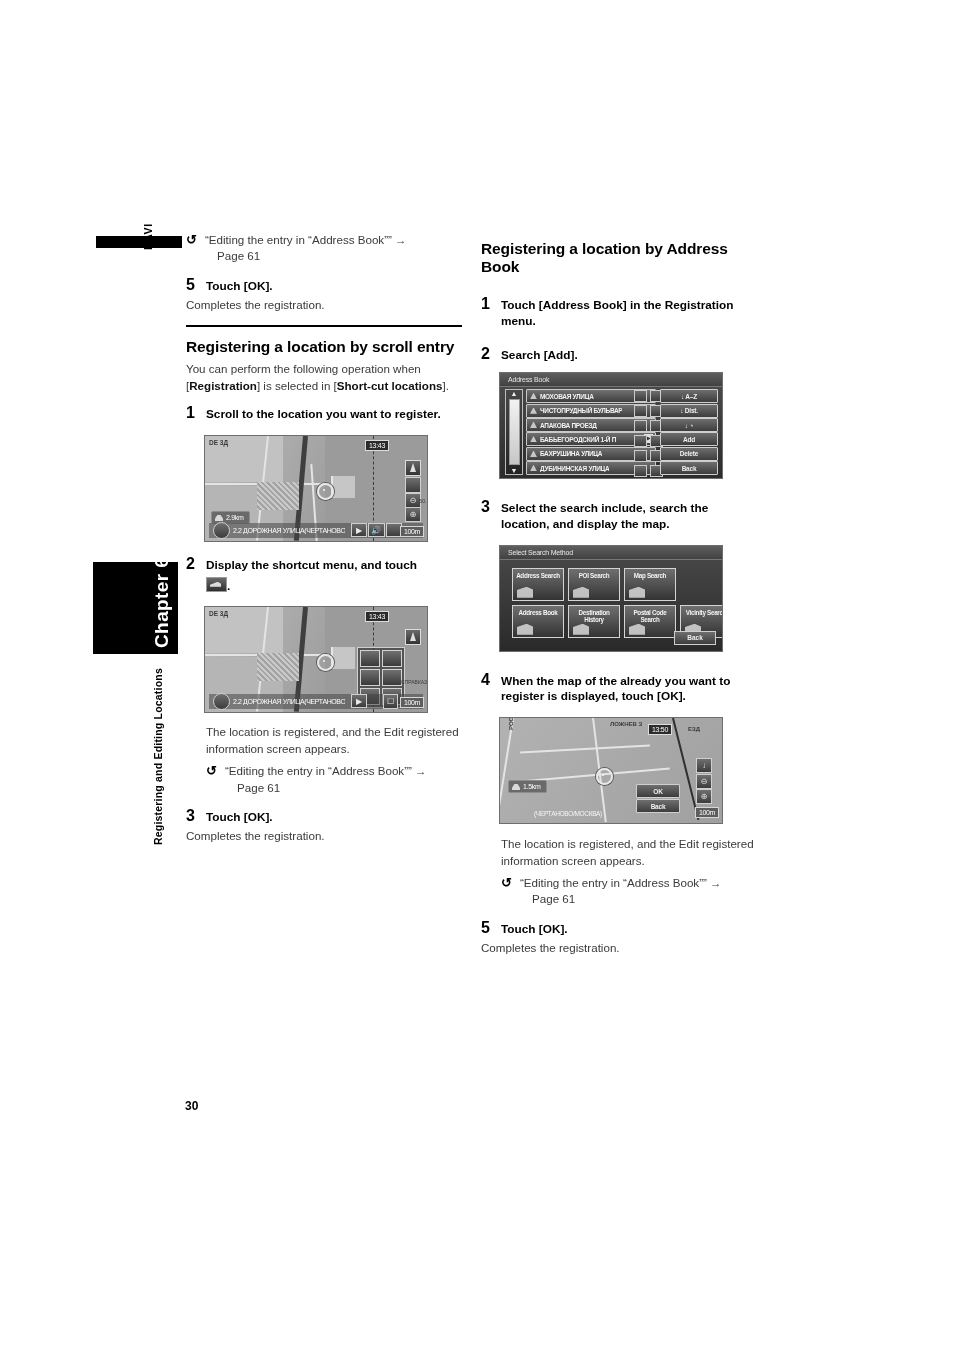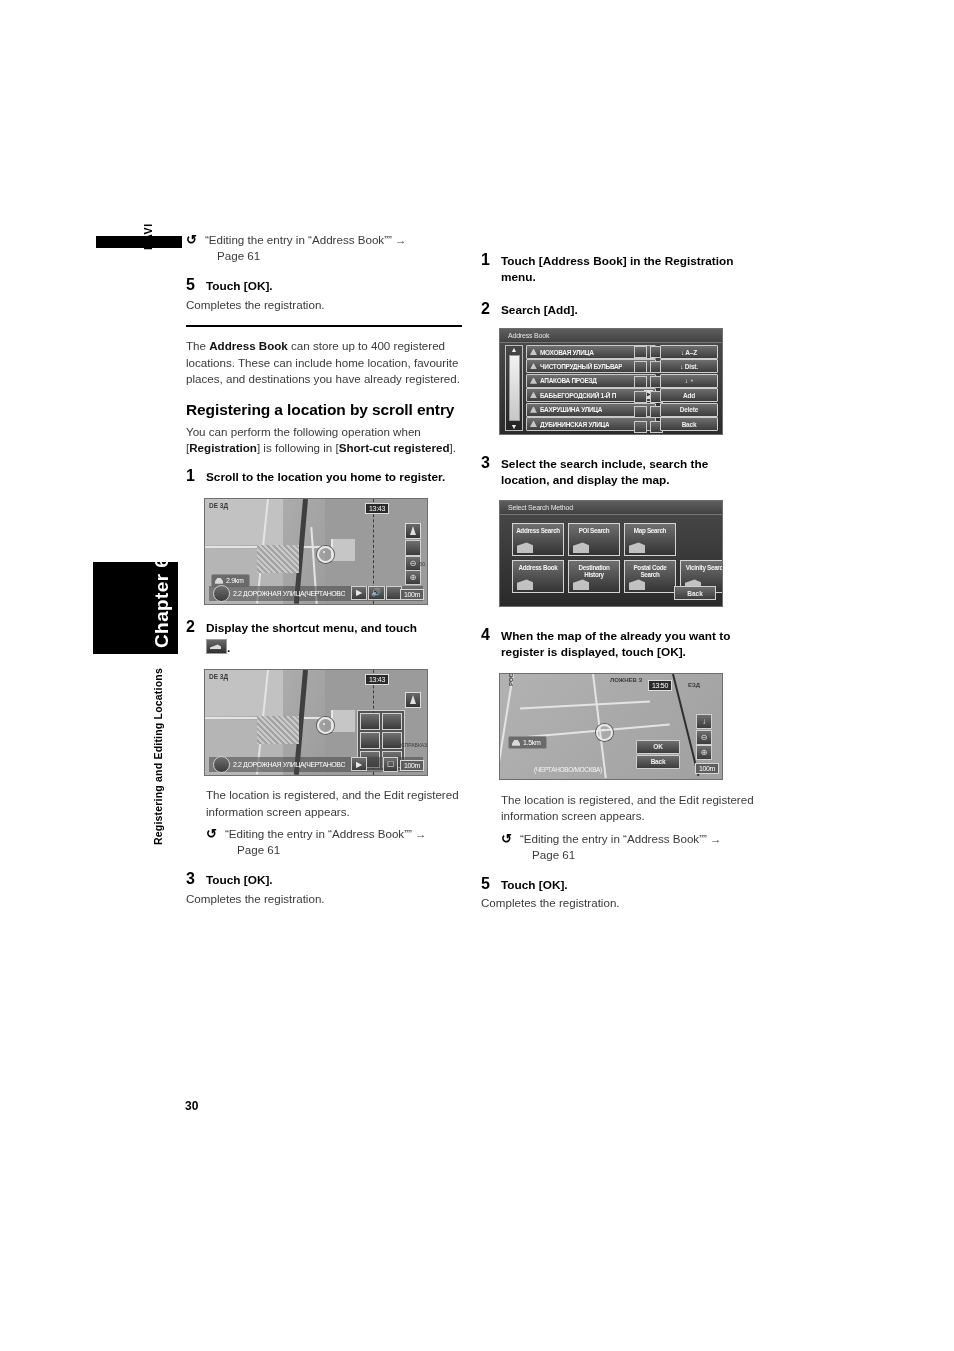--- a/index.html
+++ b/index.html
@@ -307,29 +307,28 @@
     </div>
 
     <div class="step">
       <span class="num">5</span>
       <p class="title">Touch [OK].</p>
       <p class="desc noind">Completes the registration.</p>
     </div>
 
     <div class="rule"></div>
 
-    <p class="body"><span>The </span><b>Address Book</b><span> can store up to 400 registered locations. These can include home location, favourite places, and destinations you have already registered.</span></p>
 
     <h2 class="sec">Registering a location by scroll entry</h2>
 
-    <p class="body"><span>You can perform the following operation when [</span><b>Registration</b><span>] is following in [</span><b>Short-cut registered</b><span>].</span></p>
+    <p class="body"><span>You can perform the following operation when [</span><b>Registration</b><span>] is selected in [</span><b>Short-cut locations</b><span>].</span></p>
 
     <div class="step">
       <span class="num">1</span>
-      <p class="title">Scroll to the location you home to register.</p>
+      <p class="title">Scroll to the location you want to register.</p>
     </div>
 
     <div class="shot mapshot">
       <div class="block" style="left:0;top:0;width:78px;height:46px;background:#c2c2c2"></div>
       <div class="block" style="left:0;top:50px;width:78px;height:55px;background:#b5b5b5"></div>
       <div class="block" style="left:120px;top:0;width:102px;height:105px;background:#9b9b9b"></div>
       <div class="road" style="left:0;top:47px;width:120px;height:2px"></div>
       <div class="road" style="left:62px;top:0;width:2px;height:105px;transform:rotate(6deg);transform-origin:top"></div>
       <div class="roaddark" style="left:98px;top:0;width:5px;height:105px;transform:rotate(5deg);transform-origin:top;background:#3f3f3f"></div>
       <div class="road" style="left:108px;top:28px;width:2px;height:77px;transform:rotate(-4deg)"></div>
@@ -414,20 +413,21 @@
 
     <div class="step" style="margin-top:2px">
       <span class="num">3</span>
       <p class="title">Touch [OK].</p>
       <p class="desc noind">Completes the registration.</p>
     </div>
   </div>
 
   <div class="col col-right">
 
+    <h2 class="sec" style="margin-top:8px">Registering a location by Address Book</h2>
 
     <div class="step" style="margin-top:22px">
       <span class="num">1</span>
       <p class="title">Touch [Address Book] in the Registration menu.</p>
     </div>
 
     <div class="step" style="margin-top:18px;margin-bottom:4px">
       <span class="num">2</span>
       <p class="title">Search [Add].</p>
     </div>

